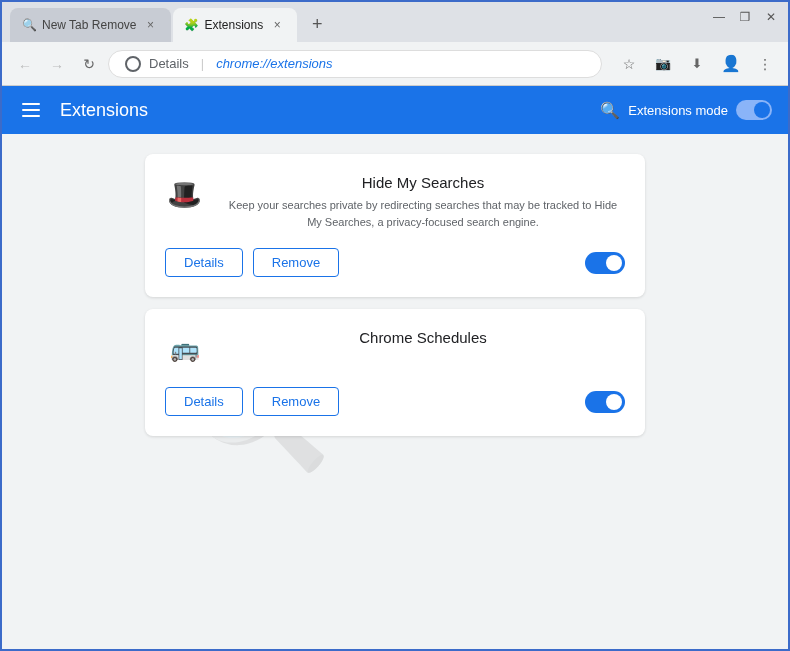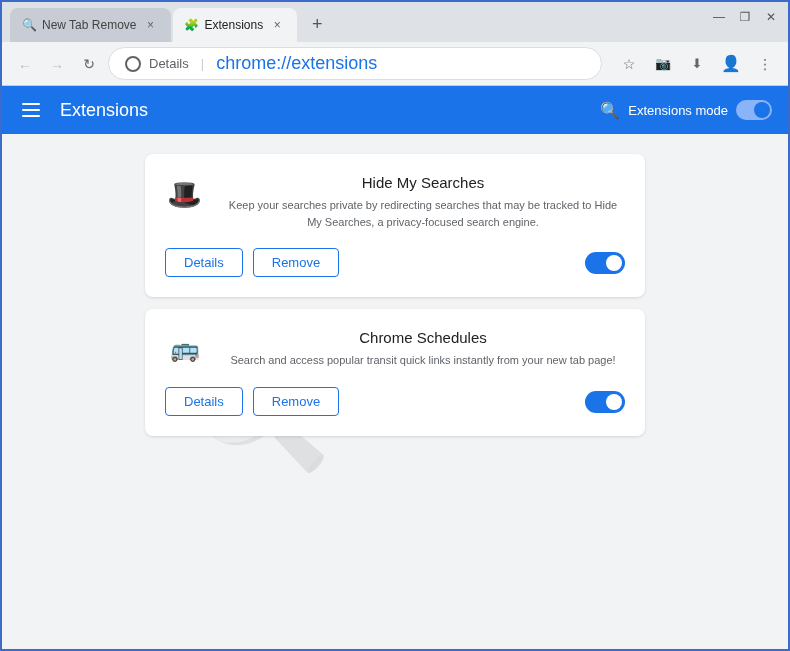--- a/index.html
+++ b/index.html
@@ -146,21 +146,22 @@
       padding: 5px 16px;
       font-size: 13px;
       color: #333;
       display: flex;
       align-items: center;
       gap: 8px;
     }
 
     .address-text {
       flex: 1;
-      font-size: 18px;
+      font-size: 13px;
+      font-style: italic;
     }
 
     .address-right-icons {
       display: flex;
       align-items: center;
       gap: 8px;
       margin-left: 8px;
     }
 
     .icon-btn {
@@ -469,21 +470,20 @@
             </div>
           </div>
         </div>
       </div>
 
       <div class="ext-card">
         <div class="ext-card-header">
           <div class="ext-icon" style="font-size:24px;">🚌</div>
           <div class="ext-info">
             <div class="ext-name">Chrome Schedules</div>
-            <div class="ext-desc">Search and access popular transit quick links instantly from your new tab page!</div>
           </div>
         </div>
         <div class="ext-footer">
           <button class="ext-btn">Details</button>
           <button class="ext-btn">Remove</button>
           <div class="ext-toggle-wrap">
             <div class="toggle-blue">
               <div class="toggle-blue-knob"></div>
             </div>
           </div>

